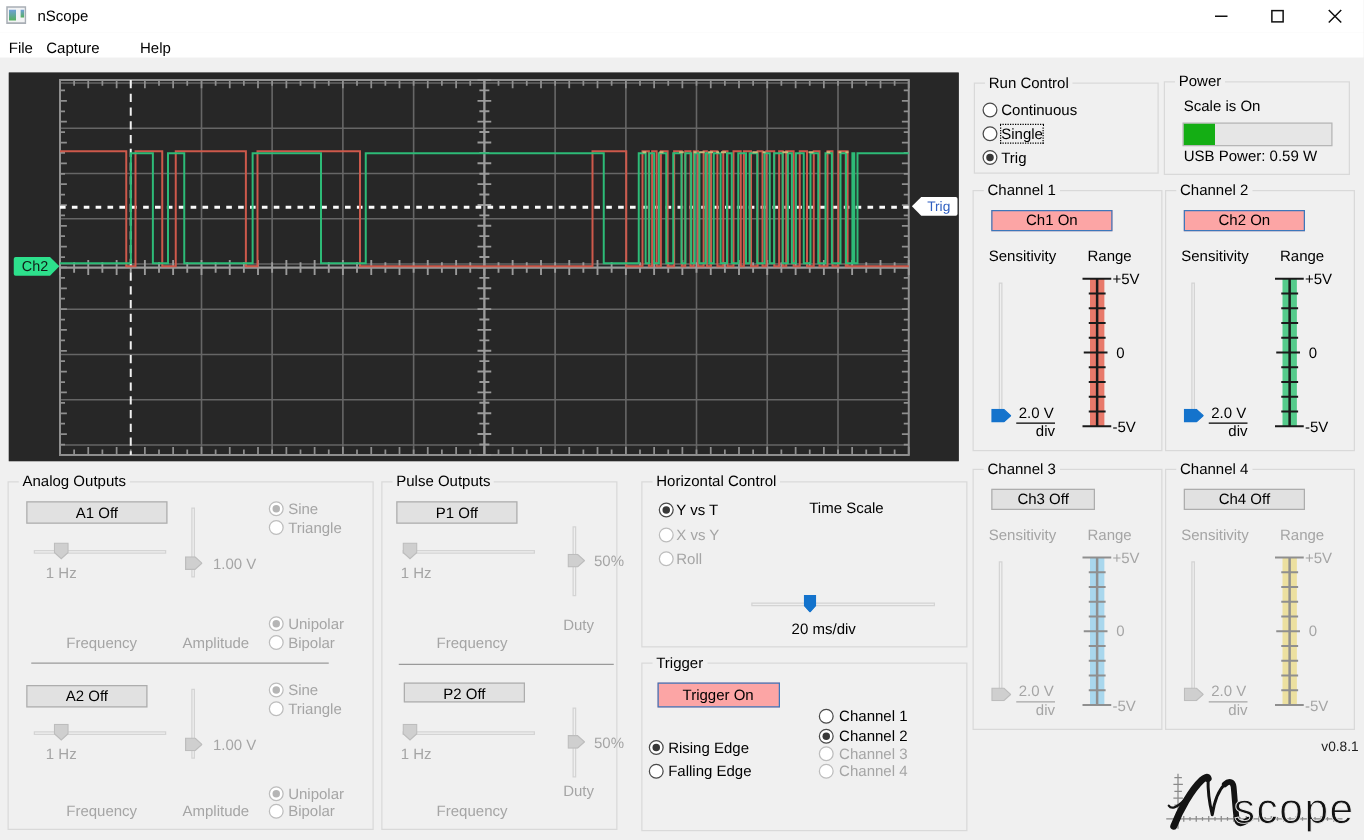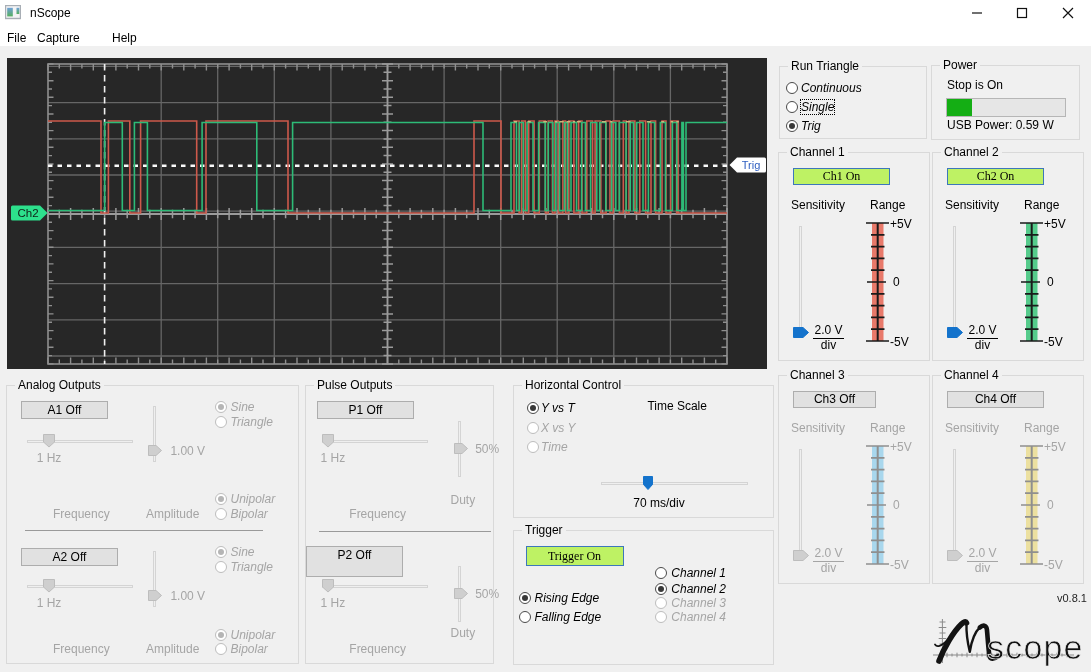--- a/index.html
+++ b/index.html
@@ -4,29 +4,29 @@
 * { margin:0; padding:0; box-sizing:border-box; }
 html,body { width:1091px; height:672px; overflow:hidden; }
 body { font-family:"Liberation Sans", sans-serif; font-size:12px; background:#f0f0f0; color:#000; position:relative; }
 .abs { position:absolute; }
 .titlebar { left:0; top:0; width:1091px; height:26px; background:#ffffff; }
 .menubar { left:0; top:26px; width:1091px; height:20px; background:#ffffff; }
 .group { position:absolute; border:1px solid #d9d9d9; }
 .gtitle { position:absolute; top:-7px; left:8px; background:#f0f0f0; padding:0 3px; font-size:12px; line-height:13px; white-space:nowrap; }
 .gray { color:#a5a5a5;text-align:center; }
 .btn { position:absolute; border:1px solid #adadad; background:#e1e1e1; text-align:center; font-size:12px; color:#000; }
-.btn-blue { border:1px solid #3d77bb; background:#bef264;font-family:Liberation Serif, serif; }
+.btn-blue { border:1px solid #3d77bb; background:#fca5a5; }
 .radio { position:absolute; width:12px; height:12px; border-radius:50%; background:#fff; border:1px solid #4a4a4a; }
 .radio.dis { border-color:#bdbdbd; }
 .radio.sel::after { content:""; position:absolute; left:2px; top:2px; width:6px; height:6px; border-radius:50%; background:#383838; }
 .radio.dis.sel::after { background:#b5b5b5; }
-.rlabel { position:absolute; font-size:12px; white-space:nowrap; line-height:14px;font-style:italic; }
+.rlabel { position:absolute; font-size:12px; white-space:nowrap; line-height:14px; }
 .vtrack { position:absolute; width:3px; background:#efefef; border:1px solid #d4d4d4; }
 .htrack { position:absolute; height:3px; background:#efefef; border:1px solid #d4d4d4; }
-.frac { position:absolute; text-align:center; font-size:12px; line-height:13px; }
+.frac { position:absolute; text-align:right; font-size:12px; line-height:13px; }
 .frac .top { border-bottom:1.5px solid #000; padding:0 1px 1px 1px; }
 .frac.gray .top { border-bottom-color:#a5a5a5; }
 .sep { position:absolute; height:1px; background:#9a9a9a; }
 .lbl { position:absolute; font-size:12px; white-space:nowrap; line-height:14px; }
 </style></head>
 <body>
 <div class="abs titlebar"></div>
 <div class="abs menubar"></div>
 <svg class="abs" style="left:5px;top:5px" width="16" height="15">
 <defs>
@@ -61,32 +61,32 @@
 <path d="M41.0 63.0 H94.0 V155.0 H101.4 V63.0 H122.8 V155.0 H133.6 V63.0 H189.7 V155.0 H199.0 V63.0 H281.0 V155.0 H467.0 V63.0 H494.0 V155.0 H507.0 V63.0 H512.1 V155.0 H514.7 V63.0 H518.3 V155.0 H521.7 V63.0 H527.1 V155.0 H532.3 V63.0 H538.4 V155.0 H541.2 V63.0 H545.4 V155.0 H548.0 V63.0 H551.4 V155.0 H555.9 V63.0 H558.5 V155.0 H561.8 V63.0 H566.9 V155.0 H571.6 V63.0 H575.0 V155.0 H579.8 V63.0 H585.6 V155.0 H588.1 V63.0 H593.8 V155.0 H599.1 V63.0 H603.0 V155.0 H606.1 V63.0 H612.4 V155.0 H616.3 V63.0 H619.2 V155.0 H622.0 V63.0 H627.9 V155.0 H632.8 V63.0 H638.6 V155.0 H644.0 V63.0 H648.6 V155.0 H655.0 V63.0 H659.0 V155.0 H663.7 V63.0 H669.6 V155.0 H671.1 V63.0 H671.0 V155.0 H720.0" stroke="#cd594b" stroke-width="1.6" fill="none" stroke-linejoin="miter"></path>
 <path d="M41.0 152.5 H97.7 V64.5 H115.3 V152.5 H127.4 V64.5 H140.4 V152.5 H195.1 V64.5 H249.8 V152.5 H285.6 V64.5 H476.0 V152.5 H504.0 V64.5 H509.5 V152.5 H512.4 V64.5 H516.3 V152.5 H520.1 V64.5 H526.0 V152.5 H531.6 V64.5 H538.2 V152.5 H541.3 V64.5 H545.9 V152.5 H548.8 V64.5 H552.5 V152.5 H557.5 V64.5 H560.4 V152.5 H564.0 V64.5 H569.5 V152.5 H574.6 V64.5 H578.4 V152.5 H583.6 V64.5 H589.8 V152.5 H592.7 V64.5 H598.8 V152.5 H604.6 V64.5 H608.8 V152.5 H612.3 V64.5 H619.1 V152.5 H623.3 V64.5 H626.5 V152.5 H629.7 V64.5 H636.0 V152.5 H641.4 V64.5 H647.6 V152.5 H653.4 V64.5 H658.5 V152.5 H665.4 V64.5 H669.8 V152.5 H674.9 V64.5 H676.4 V152.5 H679.0 V64.5 H720.0" stroke="#2dbb77" stroke-width="1.6" fill="none" stroke-linejoin="miter"></path>
 <path d="M507.0 63.8 h3.0 M520.5 63.8 h3.3 M536.3 63.8 h3.7 M547.9 63.8 h2.4 M552.3 63.8 h4.4 M559.5 63.8 h3.9 M566.0 63.8 h2.2 M569.8 63.8 h4.0 M594.9 63.8 h4.2 M603.1 63.8 h2.4 M619.0 63.8 h4.6 M639.8 63.8 h4.0 M654.3 63.8 h2.9 M663.7 63.8 h2.4 M669.4 63.8 h2.4" stroke="#c8b87a" stroke-width="1.6" fill="none"></path>
       <path d="M5.5 147.5 H33 L40.5 155 L33 162.5 H5.5 Q4 162.5 4 161 V149 Q4 147.5 5.5 147.5 Z" fill="#2de08c"></path>
 <text x="21" y="159" font-family="Liberation Sans, sans-serif" font-size="11.5" fill="#102018" text-anchor="middle">Ch2</text>
 <path d="M757.5 99.5 H730 L722.5 107 L730 114.5 H757.5 Q759 114.5 759 113 V101 Q759 99.5 757.5 99.5 Z" fill="#ffffff"></path>
 <text x="744" y="111" font-family="Liberation Sans, sans-serif" font-size="11" fill="#2f5fc0" text-anchor="middle">Trig</text>
 </svg>
   </div>
 <div class="group" style="left:779px;top:66px;width:148px;height:73px">
-    <div class="gtitle">Run Triangle</div>
+    <div class="gtitle">Run Control</div>
   </div>
 <div class="radio" style="left:786px;top:82px"></div>
 <div class="rlabel" style="left:801px;top:81px">Continuous</div>
 <div class="radio" style="left:786px;top:101px"></div>
 <div class="rlabel" style="left:801px;top:100px;outline:1px dotted #000;">Single</div>
 <div class="radio sel" style="left:786px;top:120px"></div>
 <div class="rlabel" style="left:801px;top:119px">Trig</div>
 <div class="group" style="left:931px;top:65px;width:149px;height:75px">
     <div class="gtitle">Power</div>
   </div>
-<div class="lbl" style="left:947px;top:78px">Stop is On</div>
+<div class="lbl" style="left:947px;top:78px">Scale is On</div>
 <div class="abs" style="left:946px;top:98px;width:120px;height:19px;background:#e6e6e6;border:1px solid #b6b6b6"></div>
 <div class="abs" style="left:947px;top:99px;width:25px;height:17px;background:#14ae14"></div>
 <div class="lbl" style="left:947px;top:118px">USB Power: 0.59 W</div>
 <div class="group" style="left:778px;top:152px;width:152px;height:209px">
     <div class="gtitle">Channel 1</div>
   </div>
 <div class="btn btn-blue" style="left:793px;top:168px;width:97px;height:17px;line-height:15px">Ch1 On</div>
 <div class="lbl" style="left:791px;top:198px">Sensitivity</div>
 <div class="lbl" style="left:870px;top:198px">Range</div>
 <div class="vtrack" style="left:798.5px;top:226px;height:111px"></div>
@@ -167,21 +167,21 @@
     <rect x="10" y="7" width="11.5" height="118" fill="#ece0a0"></rect>
     <path d="M15.7 7 V125" stroke="#8f8f8f" stroke-width="2"></path>
     <path d="M4 7.0 H27 M9 18.8 H22.5 M9 30.6 H22.5 M9 42.4 H22.5 M9 54.2 H22.5 M5 66.0 H24 M9 77.8 H22.5 M9 89.6 H22.5 M9 101.4 H22.5 M9 113.2 H22.5 M4 125.0 H27" stroke="#8f8f8f" stroke-width="1.7" fill="none"></path>
     <text x="28" y="11.5" font-size="12" fill="#a5a5a5">+5V</text>
     <text x="31" y="70" font-size="12" fill="#a5a5a5">0</text>
     <text x="28" y="129.5" font-size="12" fill="#a5a5a5">-5V</text>
   </svg>
 <div class="group" style="left:6px;top:385px;width:293px;height:279px">
     <div class="gtitle">Analog Outputs</div>
   </div>
-<div class="btn" style="left:21px;top:401px;width:87px;height:18px;line-height:16px">A1 Off</div>
+<div class="btn" style="left:21px;top:401px;width:113px;height:18px;line-height:16px">A1 Off</div>
 <div class="htrack" style="left:26.5px;top:439.5px;width:106px"></div>
 <svg class="abs" style="left:43.4px;top:434.0px" width="12" height="13.5">
     <path d="M0.5 0.5 H11.5 V8.0 L6.0 13.0 L0.5 8.0 Z" fill="#cfcfcf" stroke="#bdbdbd" stroke-width="1"></path>
   </svg>
 <div class="lbl gray" style="left:36.7px;top:450.5px">1 Hz</div>
 <div class="vtrack" style="left:152.5px;top:406px;height:56px"></div>
 <svg class="abs" style="left:147.8px;top:445px" width="14" height="11">
     <path d="M0.5 0.5 H8 L13.5 5.5 L8 10.5 H0.5 Z" fill="#cfcfcf" stroke="#bdbdbd" stroke-width="1"></path>
   </svg>
 <div class="lbl gray" style="left:170.4px;top:443.5px">1.00 V</div>
@@ -227,48 +227,48 @@
   </svg>
 <div class="lbl gray" style="left:320.6px;top:450.5px">1 Hz</div>
 <div class="vtrack" style="left:458.3px;top:421px;height:56px"></div>
 <svg class="abs" style="left:453.5px;top:443px" width="14" height="11">
     <path d="M0.5 0.5 H8 L13.5 5.5 L8 10.5 H0.5 Z" fill="#cfcfcf" stroke="#bdbdbd" stroke-width="1"></path>
   </svg>
 <div class="lbl gray" style="left:475.2px;top:441.5px">50%</div>
 <div class="lbl gray" style="left:450.5px;top:492.5px">Duty</div>
 <div class="lbl gray" style="left:349.3px;top:507px">Frequency</div>
 <div class="sep" style="left:319.3px;top:530.5px;width:172px"></div>
-<div class="btn" style="left:306px;top:546px;width:97px;height:31px;line-height:16px">P2 Off</div>
+<div class="btn" style="left:323px;top:546px;width:97px;height:16px;line-height:16px">P2 Off</div>
 <div class="htrack" style="left:322.4px;top:584.5px;width:106px"></div>
 <svg class="abs" style="left:322.4px;top:579.0px" width="12" height="13.5">
     <path d="M0.5 0.5 H11.5 V8.0 L6.0 13.0 L0.5 8.0 Z" fill="#cfcfcf" stroke="#bdbdbd" stroke-width="1"></path>
   </svg>
 <div class="lbl gray" style="left:320.6px;top:595.5px">1 Hz</div>
 <div class="vtrack" style="left:458.3px;top:566px;height:56px"></div>
 <svg class="abs" style="left:453.5px;top:588px" width="14" height="11">
     <path d="M0.5 0.5 H8 L13.5 5.5 L8 10.5 H0.5 Z" fill="#cfcfcf" stroke="#bdbdbd" stroke-width="1"></path>
   </svg>
 <div class="lbl gray" style="left:475.2px;top:586.5px">50%</div>
 <div class="lbl gray" style="left:450.5px;top:625.5px">Duty</div>
 <div class="lbl gray" style="left:349.3px;top:641.5px">Frequency</div>
 <div class="group" style="left:513px;top:385px;width:261px;height:133px">
     <div class="gtitle">Horizontal Control</div>
   </div>
 <div class="radio sel" style="left:526.5px;top:401.8px"></div>
 <div class="rlabel" style="left:541px;top:400.8px">Y vs T</div>
 <div class="radio dis" style="left:526.5px;top:421.6px"></div>
 <div class="rlabel gray" style="left:541px;top:420.6px">X vs Y</div>
 <div class="radio dis" style="left:526.5px;top:440.8px"></div>
-<div class="rlabel gray" style="left:541px;top:439.8px">Time</div>
+<div class="rlabel gray" style="left:541px;top:439.8px">Roll</div>
 <div class="lbl" style="left:647.4px;top:399px">Time Scale</div>
 <div class="htrack" style="left:600.5px;top:481.5px;width:147px"></div>
 <svg class="abs" style="left:642.5px;top:476px" width="10" height="14">
     <path d="M0.5 0.5 H9.5 V8.5 L5.0 13.5 L0.5 8.5 Z" fill="#1473cc" stroke="#1473cc" stroke-width="1"></path>
   </svg>
-<div class="lbl" style="left:633.3px;top:496px">70 ms/div</div>
+<div class="lbl" style="left:633.3px;top:496px">20 ms/div</div>
 <div class="group" style="left:513px;top:530px;width:261px;height:135px">
     <div class="gtitle">Trigger</div>
   </div>
 <div class="btn btn-blue" style="left:525.5px;top:546.4px;width:98px;height:20px;line-height:18px">Trigger On</div>
 <div class="radio sel" style="left:518.5px;top:591.5px"></div>
 <div class="rlabel" style="left:534.5px;top:590.5px">Rising Edge</div>
 <div class="radio" style="left:518.5px;top:610.7px"></div>
 <div class="rlabel" style="left:534.5px;top:609.7px">Falling Edge</div>
 <div class="radio" style="left:654.7px;top:567.1px"></div>
 <div class="rlabel" style="left:671.3px;top:566.1px">Channel 1</div>

